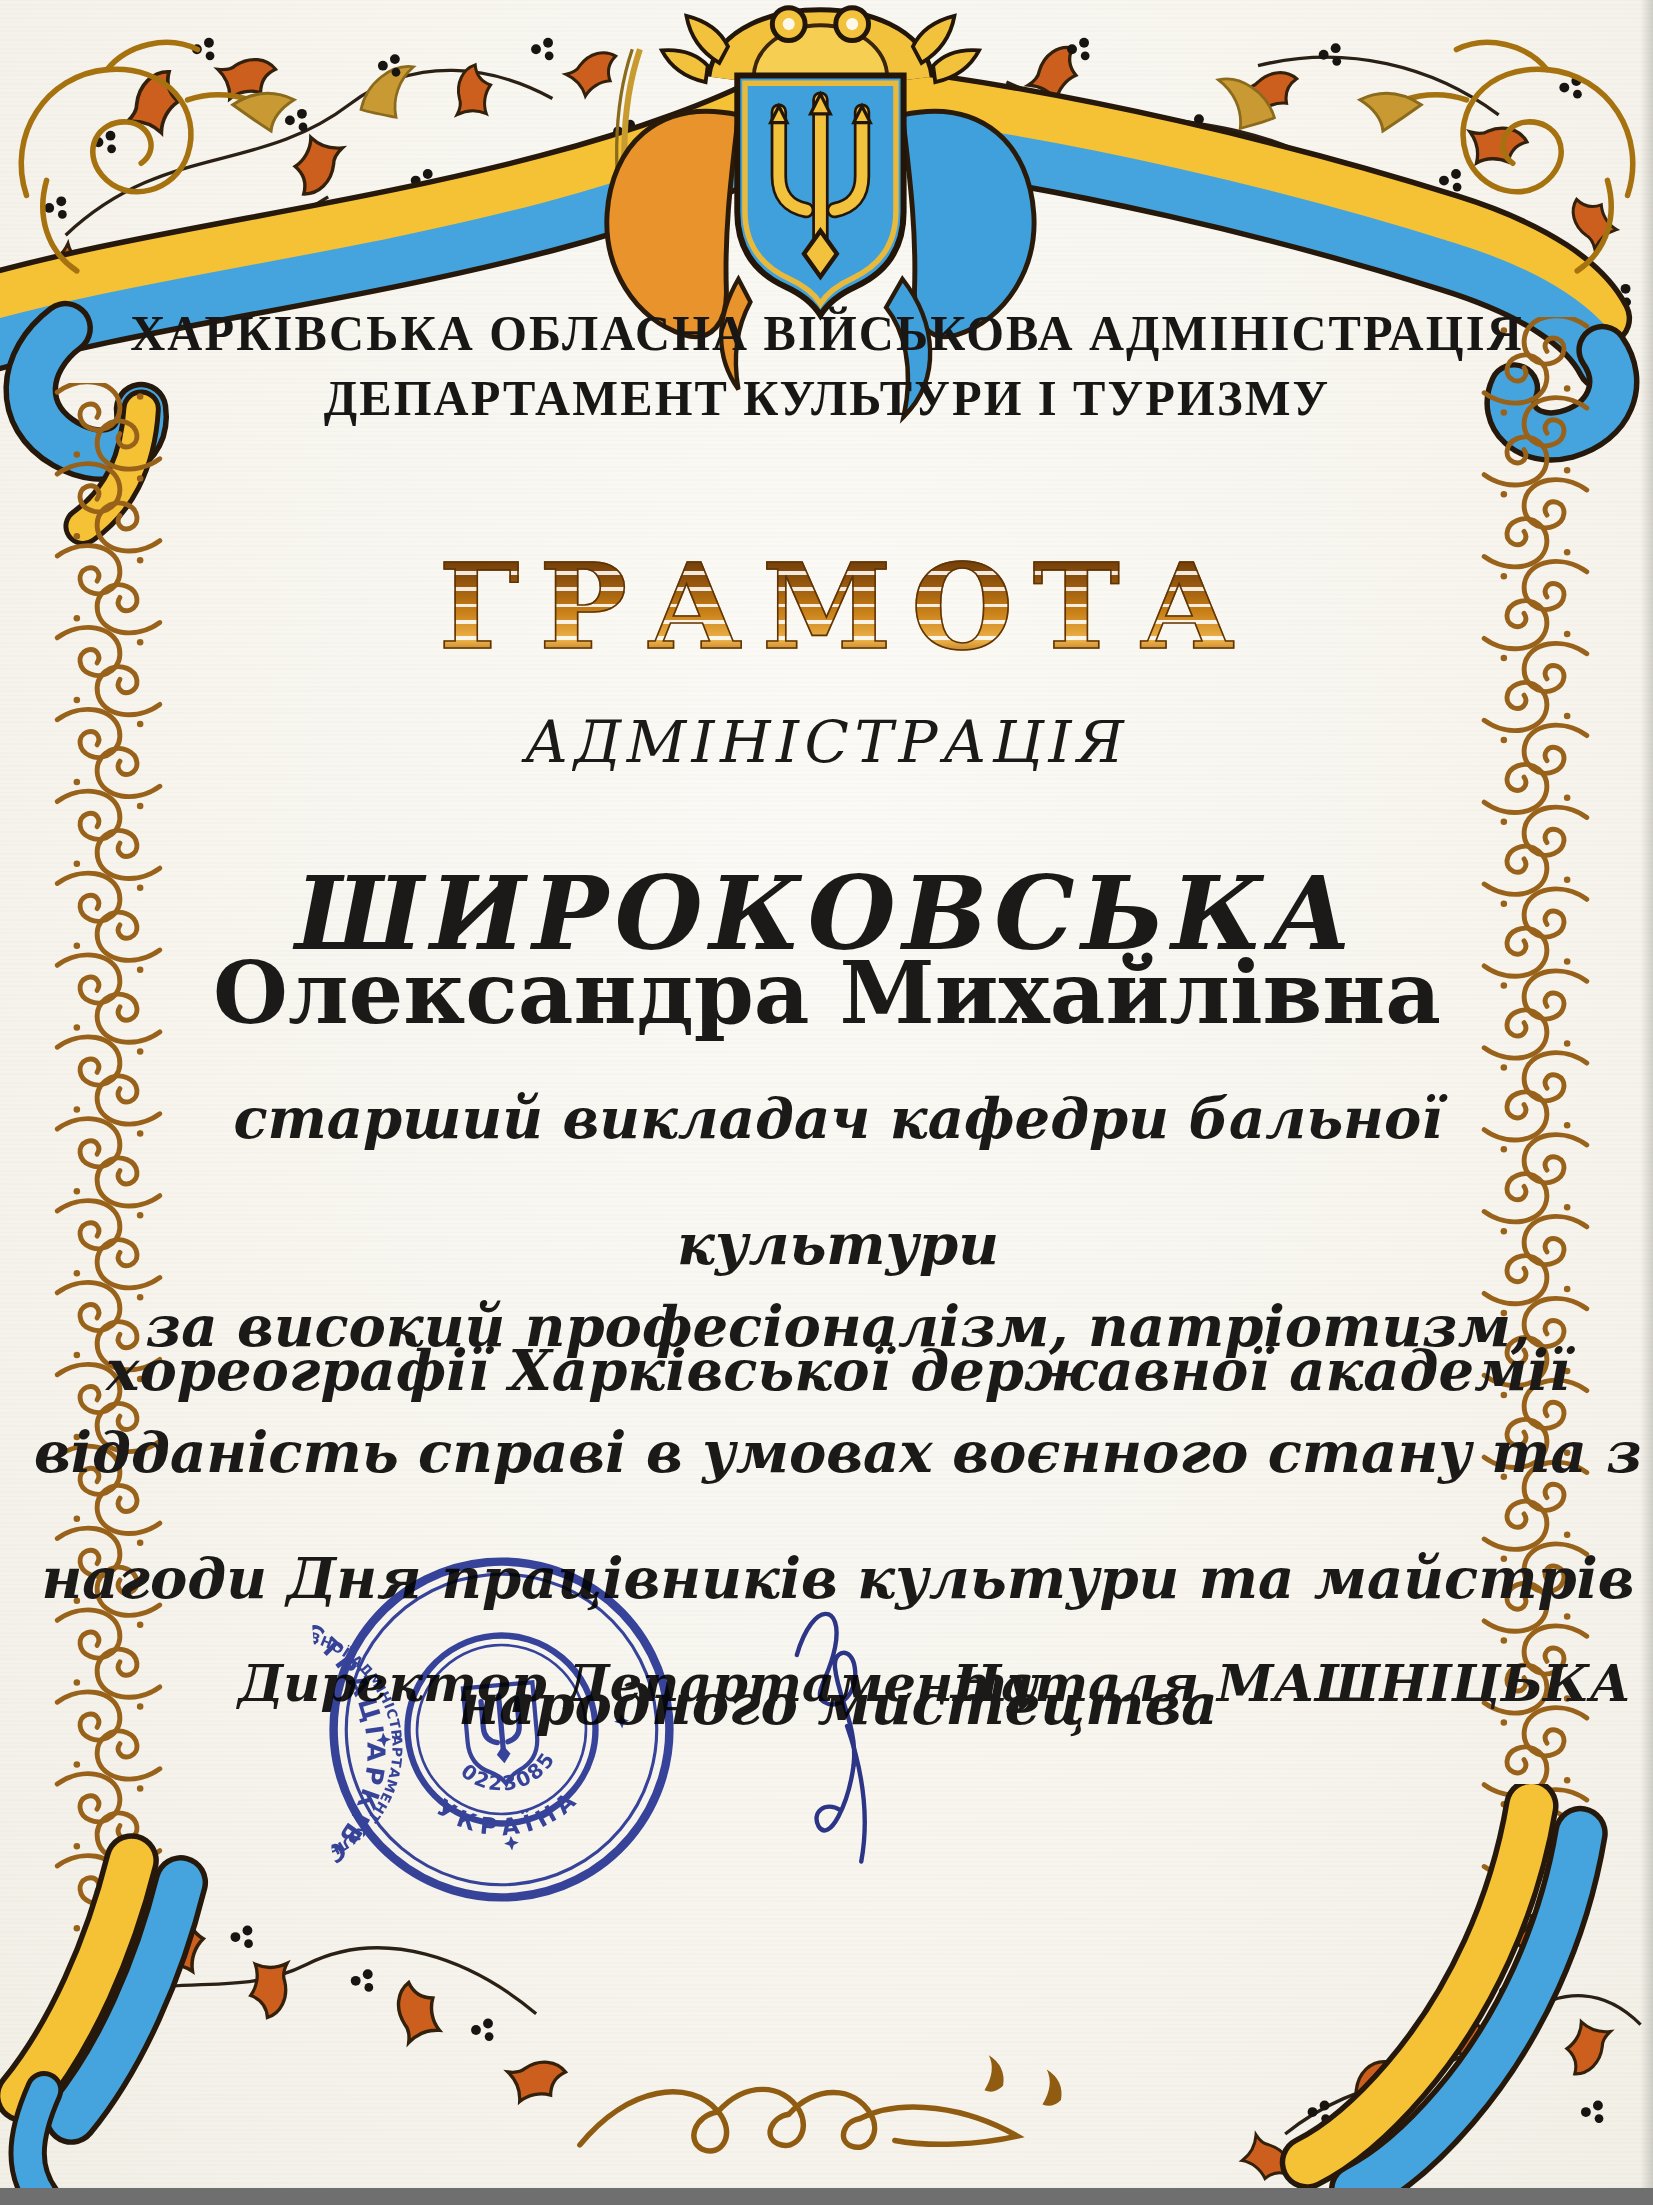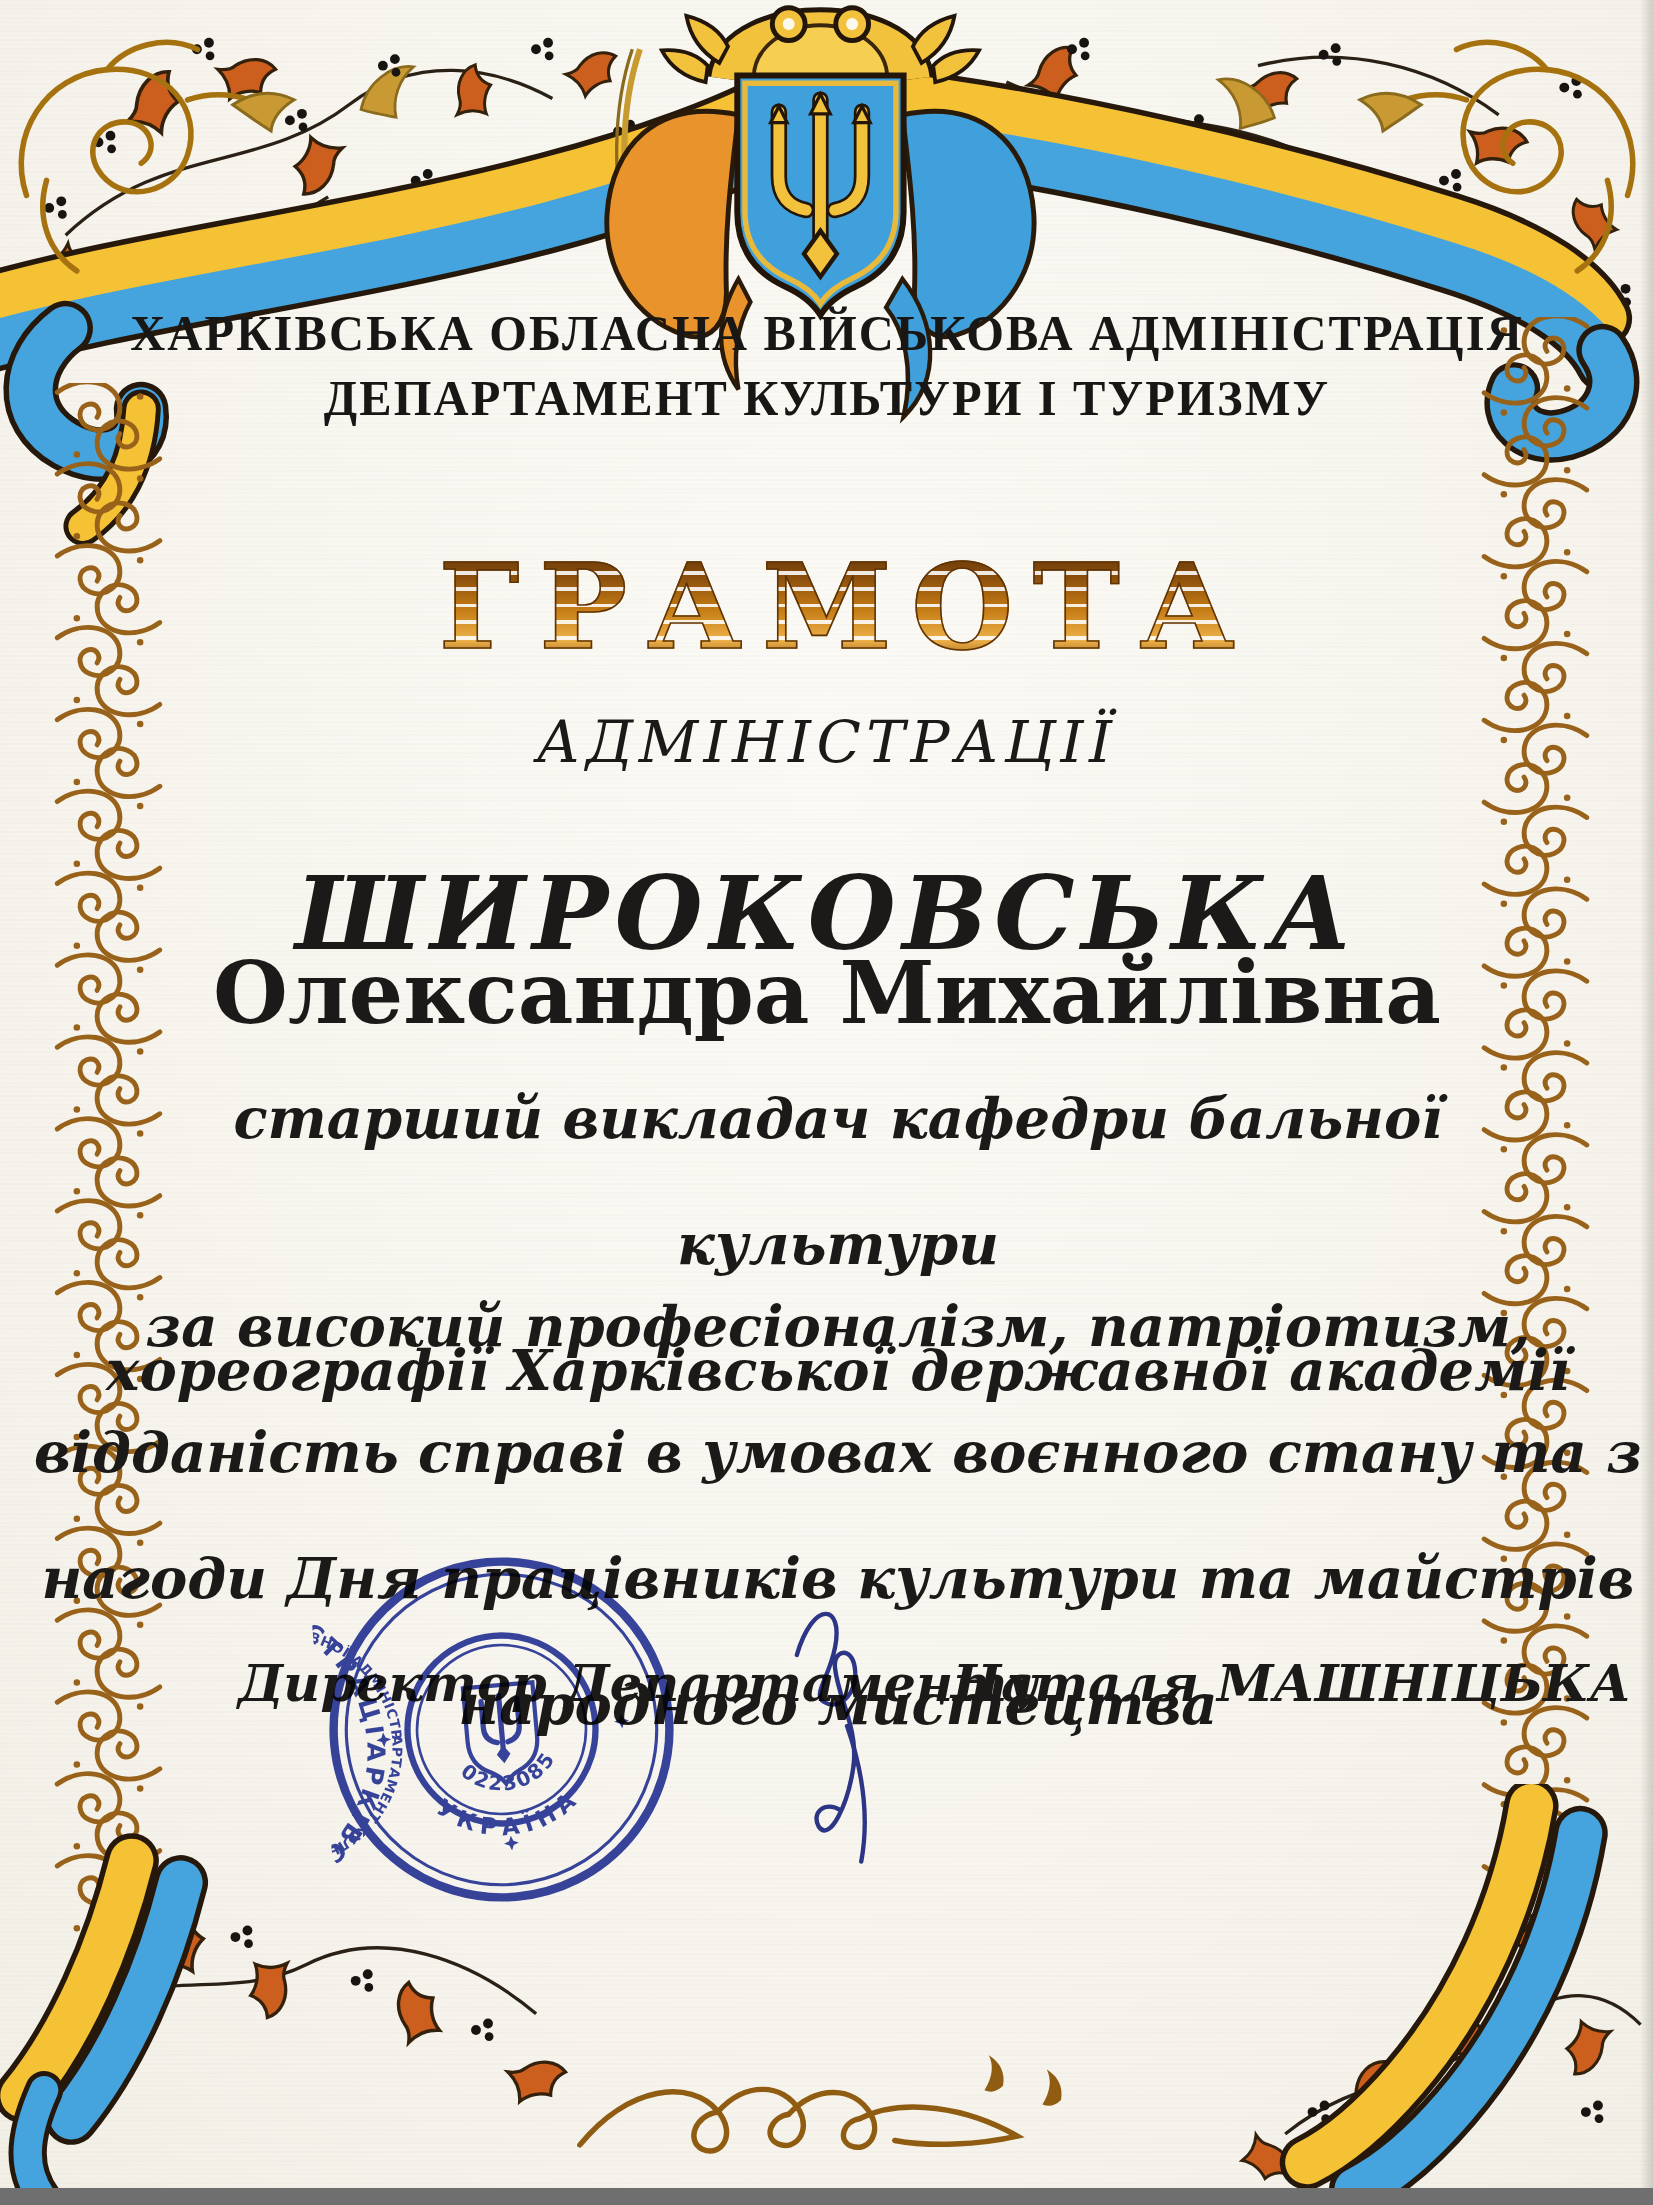--- a/index.html
+++ b/index.html
@@ -280,21 +280,21 @@
       <path d="M1800,560 q22,-36 8,-64 q32,20 26,56 q-16,16 -34,8 z" fill="#8f5c12" stroke="none"></path>
       <path d="M1906,586 q22,-36 8,-64 q32,20 26,56 q-16,16 -34,8 z" fill="#8f5c12" stroke="none"></path>
     </g>
   </svg>
 
   <div class="abs ctr hdr" style="top:304px">ХАРКІВСЬКА ОБЛАСНА ВІЙСЬКОВА АДМІНІСТРАЦІЯ</div>
   <div class="abs ctr hdr" style="top:369px">ДЕПАРТАМЕНТ КУЛЬТУРИ І ТУРИЗМУ</div>
 
   <div class="abs ctr gram">ГРАМОТА</div>
 
-  <div class="abs ctr action">АДМІНІСТРАЦІЇ</div>
+  <div class="abs ctr action">АДМІНІСТРАЦІЯ</div>
 
   <div class="abs ctr surname">ШИРОКОВСЬКА</div>
   <div class="abs ctr given">Олександра Михайлівна</div>
 
   <div class="abs ctr bodyblock pos">
     <div>старший викладач кафедри бальної</div>
     <div>культури</div>
     <div>хореографії Харківської державної академії</div>
   </div>
 

